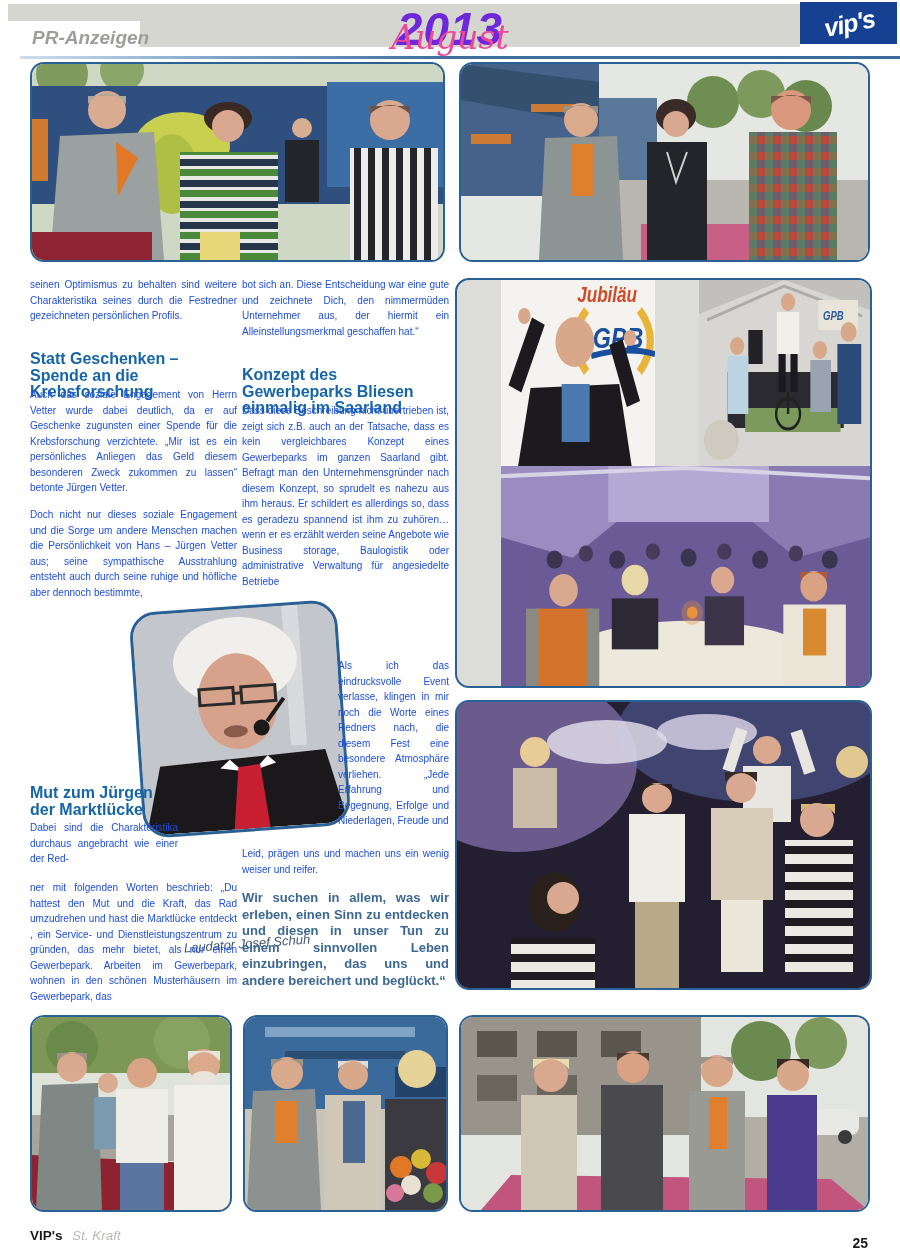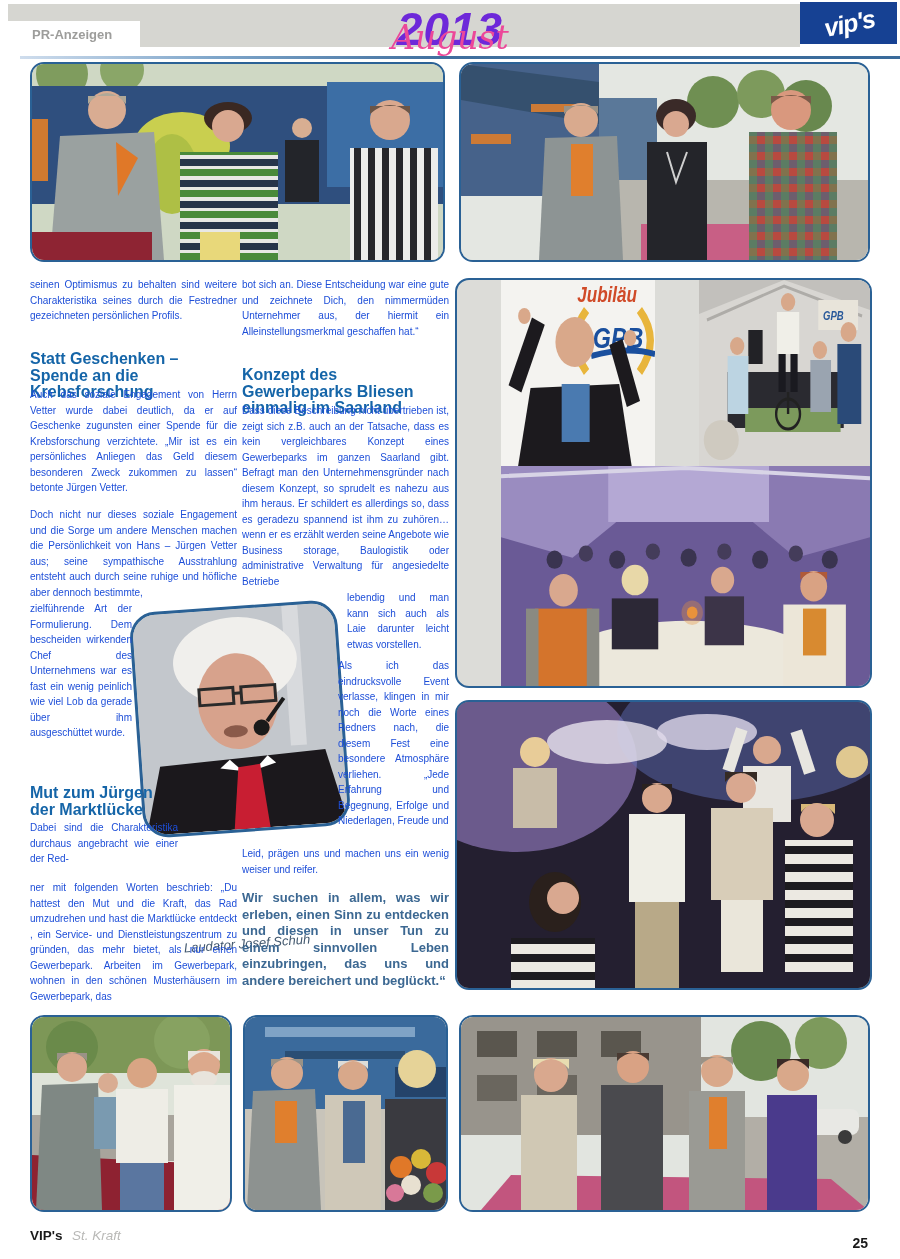--- a/index.html
+++ b/index.html
@@ -1,21 +1,21 @@
 <!DOCTYPE html>
 <html><head>
 <meta charset="utf-8">
 <style>
   html,body{margin:0;padding:0;background:#fff;}
   #page{position:relative;width:900px;height:1259px;background:#ffffff;overflow:hidden;
         font-family:"Liberation Sans",sans-serif;}
   
   .hdr-bar{position:absolute;left:8px;top:4px;width:792px;height:43px;background:#d6d6d1;}
   .hdr-tab{position:absolute;left:8px;top:21px;width:132px;height:26px;background:#ffffff;}
-  .hdr-seclabel{position:absolute;left:32px;top:27px;font-size:13px;
+  .hdr-seclabel{position:absolute;left:32px;top:27px;font-size:19px;font-style:italic;
         font-weight:bold;color:#9d9d9b;}
   .hdr-year{position:absolute;left:0;top:2px;width:900px;text-align:center;font-size:46px;
         font-weight:bold;font-style:italic;color:#6d28d9;letter-spacing:1px;}
   .hdr-month{position:absolute;left:0;top:18px;width:900px;text-align:center;font-size:33px;
         font-style:italic;color:#ec4899;font-family:"DejaVu Serif",serif;}
   .logo-box{position:absolute;left:800px;top:2px;width:97px;height:42px;background:#164193;}
   .logo-text{position:absolute;left:24px;top:7px;color:#ffffff;font-size:25px;font-weight:bold;
         font-style:italic;transform:rotate(-12deg);letter-spacing:-1px;}
   .hdr-rule{position:absolute;left:20px;top:56px;width:880px;height:3px;
         background:linear-gradient(90deg,#cfdded 0%,#7fa6ca 22%,#406f9e 48%,#3a6b9b 100%);}
@@ -255,30 +255,28 @@
       <polygon points="96,158 118,156 124,220 88,220" fill="#c81e32"></polygon>
     </svg>
   </div>
   <div class="caption" style="left:152px;top:936px;width:190px;text-align:center">Laudator Josef Schuh</div>
 
   <div class="seg" style="left:30px;top:277px;width:207px">seinen Optimismus zu behalten sind weitere Charakteristika seines durch die Festredner gezeichneten persönlichen Profils.</div>
   <div class="h" style="left:30px;top:351px;width:207px">Statt Geschenken –
 Spende an die Krebsforschung</div>
   <div class="seg" style="left:30px;top:387px;width:207px">Auch das soziale Engagement von Herrn Vetter wurde dabei deutlich, da er auf Geschenke zugunsten einer Spende für die Krebsforschung verzichtete. „Mir ist es ein persönliches Anliegen das Geld diesem besonderen Zweck zukommen zu lassen“ betonte Jürgen Vetter.</div>
   <div class="seg" style="left:30px;top:507px;width:207px">Doch nicht nur dieses soziale Engagement und die Sorge um andere Menschen machen die Persönlichkeit von Hans – Jürgen Vetter aus; seine sympathische Ausstrahlung entsteht auch durch seine ruhige und höfliche aber dennoch bestimmte,</div>
-  <div class="seg" style="left:30px;top:601px;width:102px">zielführende Art der Formulierung. Dem bescheiden wirkenden Chef des Unternehmens war es fast ein wenig peinlich wie viel Lob da gerade über ihm ausgeschüttet wurde.</div>
   <div class="h" style="left:30px;top:785px;width:132px">Mut zum Jürgen der Marktlücke</div>
   <div class="seg" style="left:30px;top:820px;width:148px">Dabei sind die Charakteristika durchaus angebracht wie einer der Red-</div>
   <div class="seg" style="left:30px;top:880px;width:207px;height:132px;overflow:hidden">ner mit folgenden Worten beschrieb: „Du hattest den Mut und die Kraft, das Rad umzudrehen und hast die Marktlücke entdeckt , ein Service- und Dienstleistungszentrum zu gründen, das mehr bietet, als nur einen Gewerbepark. Arbeiten im Gewerbepark, wohnen in den schönen Musterhäusern im Gewerbepark, das</div>
 
   <div class="seg" style="left:242px;top:277px;width:207px">bot sich an. Diese Entscheidung war eine gute und zeichnete Dich, den nimmermüden Unternehmer aus, der hiermit ein Alleinstellungsmerkmal geschaffen hat.“</div>
   <div class="h" style="left:242px;top:367px;width:207px">Konzept des Gewerbeparks Bliesen
 einmalig im Saarland</div>
   <div class="seg" style="left:242px;top:403px;width:207px">Dass diese Beschreibung nicht übertrieben ist, zeigt sich z.B. auch an der Tatsache, dass es kein vergleichbares Konzept eines Gewerbeparks im ganzen Saarland gibt. Befragt man den Unternehmensgründer nach diesem Konzept, so sprudelt es nahezu aus ihm heraus. Er schildert es allerdings so, dass es geradezu spannend ist ihm zu zuhören… wenn er es erzählt werden seine Angebote wie Business storage, Baulogistik oder administrative Verwaltung für angesiedelte Betriebe</div>
-  <div class="seg" style="left:347px;top:590px;width:102px">lebendig und man kann sich auch als Laie darunter leicht etwas vorstellen.</div>
   <div class="seg" style="left:338px;top:658px;width:111px">Als ich das eindrucksvolle Event verlasse, klingen in mir noch die Worte eines Redners nach, die diesem Fest eine besondere Atmosphäre verliehen. „Jede Erfahrung und Begegnung, Erfolge und Niederlagen, Freude und</div>
   <div class="seg bold" style="left:242px;top:890px;width:207px;line-height:16.5px;font-size:13px">Wir suchen in allem, was wir erleben, einen Sinn zu entdecken und diesen in unser Tun zu einem sinnvollen Leben einzubringen, das uns und andere bereichert und beglückt.“</div>
   <div class="seg" style="left:242px;top:846px;width:207px">Leid, prägen uns und machen uns ein wenig weiser und reifer.</div>
 
   <div class="photo" style="left:30px;top:1015px;width:198px;height:193px">
     <svg viewBox="0 0 198 193" preserveAspectRatio="none">
       <rect width="198" height="193" fill="#dfe4da"></rect>
       <rect x="0" y="0" width="198" height="56" fill="#7d9757"></rect>
       <circle cx="40" cy="30" r="26" fill="#6a8a4a"></circle>
         <circle cx="150" cy="24" r="28" fill="#87a261"></circle>

